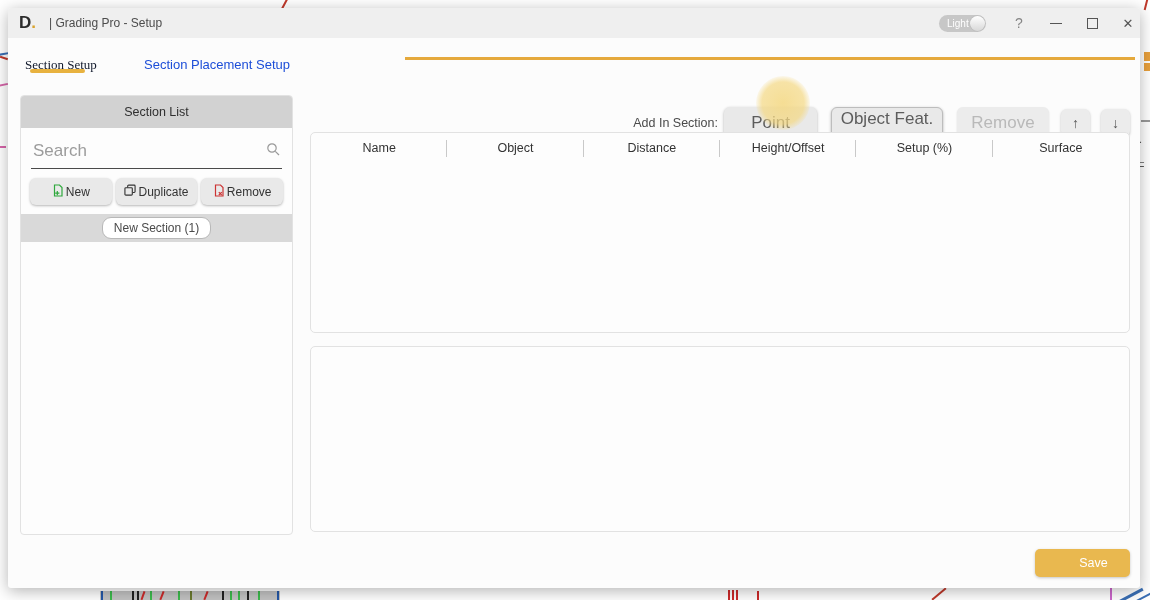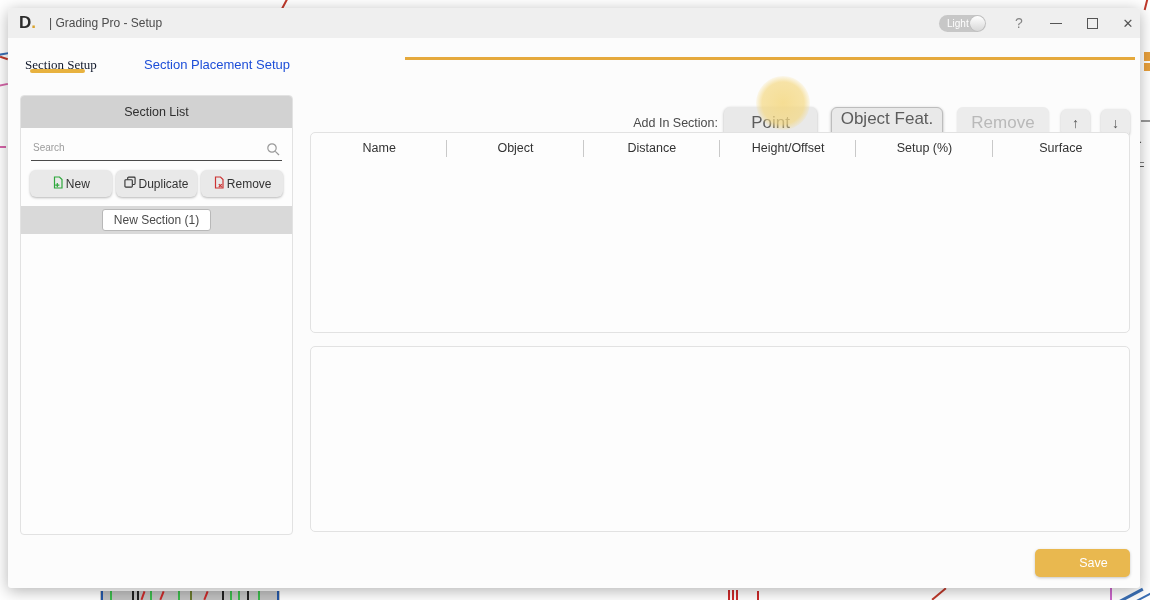--- a/index.html
+++ b/index.html
@@ -56,32 +56,32 @@
   
   .sections-panel {
     position:absolute; left:12px; top:87px; width:273px; height:440px;
     background:#fdfdfd; border:1px solid #e2e2e2; border-radius:4px;
   }
   .panel-header { height:32px; background:#d2d2d2; border-radius:3px 3px 0 0;
                   display:flex; align-items:center; justify-content:center;
                   font-size:12.5px; color:#2f2f2f; }
   .search-row { margin:9px 10px 0 10px; position:relative; border-bottom:1px solid #4a4a4a; }
   .search-row input { border:none; outline:none; background:transparent; width:100%;
-                      font-size:10px; color:#a21caf; padding:4px 22px 7px 2px;
+                      font-size:17px; color:#a21caf; padding:4px 22px 7px 2px;
                       font-family:"Liberation Sans", sans-serif; }
   .search-row input::placeholder { color:#9c9c9c; }
   .search-icon { position:absolute; right:2px; top:5px; }
   .btn-row { display:flex; gap:4px; margin:9px 9px 0 9px; }
   .sm-btn { flex:1; height:27px; background:#e9e9e9; border-radius:6px; border:none;
             box-shadow:0 1px 2.5px rgba(0,0,0,.28);
             display:flex; align-items:center; justify-content:center; gap:2px;
             font-size:12px; color:#333; cursor:pointer; font-family:"Liberation Sans", sans-serif; }
   .item-row { margin-top:9px; height:28px; background:#d9d9d9;
               display:flex; align-items:center; justify-content:center; cursor:pointer; }
-  .item-chip { background:#fff; border:1px solid #b8b8b8; border-radius:3px;
+  .item-chip { background:#fff; border:1px solid #b8b8b8; border-radius:9px;
                font-size:12px; color:#4a4a4a; padding:3px 11px; }
 
   
   .toolbar { position:absolute; top:99px; left:500px; right:10px; height:32px;
              display:flex; align-items:center; justify-content:flex-end; }
   .toolbar-label { font-size:12.5px; color:#4a4a4a; margin-right:6px; }
   .tb-btn { height:32px; background:#e9e9e9; border:none; border-radius:6px;
             box-shadow:0 1px 3px rgba(0,0,0,.30); font-size:17px; color:#5c5c5c;
             cursor:pointer; font-family:"Liberation Sans", sans-serif; }
   .btn-point { width:93px; margin-right:14px; position:relative; }

